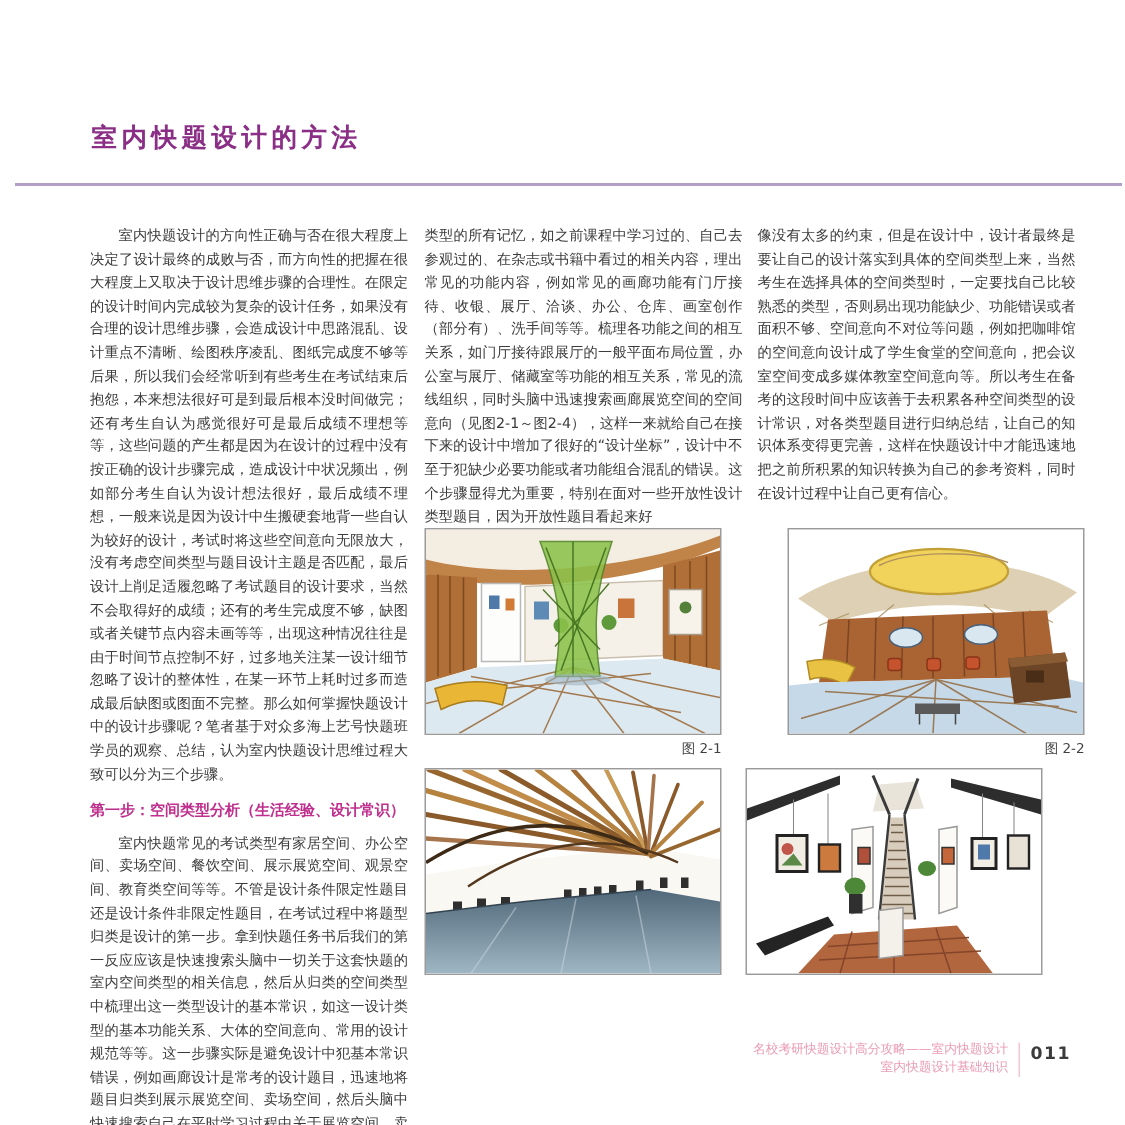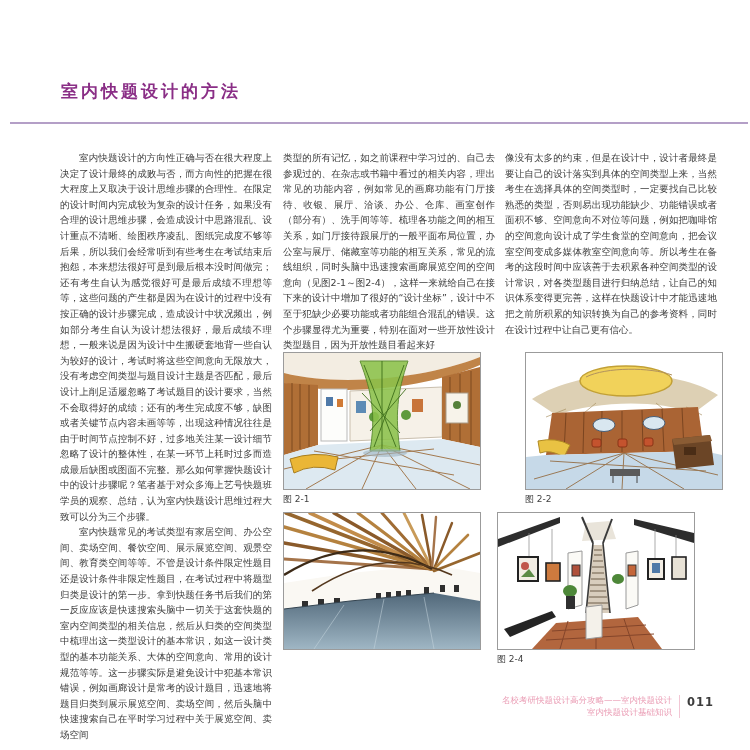--- a/index.html
+++ b/index.html
@@ -12,39 +12,40 @@
   .header-rule { position:absolute; left:10px; top:122px; width:738px; height:2px; background:#b49fc7; }
   .col { position:absolute; top:150px; width:212px; font-size:9.5px; line-height:15.6px;
          color:#3b3b3b; text-align:justify; }
   .col1 { left:60px; } .col2 { left:283px; } .col3 { left:505px; }
   .sec-heading { font-size:10px; font-weight:bold; color:#bf2f8e; margin-bottom:5px; letter-spacing:0.5px; }
   .step-heading { font-size:10px; font-weight:bold; color:#bf2f8e; margin-top:9px; margin-bottom:6px; }
   p.ind { text-indent:2em; }
   .fig { position:absolute; width:198px; }
   .fig .frame { border:1px solid #9b9b9b; background:#fff; width:198px; height:138px; overflow:hidden; }
   .fig svg { display:block; width:196px; height:136px; }
-  .fig figcaption { font-size:9px; color:#3f3f3f; margin-top:3px; }
+  .fig figcaption { text-align:right; font-size:9px; color:#3f3f3f; margin-top:3px; }
   .footer { position:absolute; top:695px; right:36px; display:flex; align-items:flex-start; gap:7px; }
   .footer-lines { text-align:right; font-size:8.5px; line-height:11.5px; color:#ea9cb4; }
   .footer-divider { width:1px; height:23px; background:#f2c6d4; }
   .footer-page { font-size:11.5px; font-weight:bold; color:#3c3c3c; letter-spacing:1px; }
 </style>
 </head>
 <body>
 
 <div class="page">
 
   <header class="chapter">
     <div class="chapter-title">室内快题设计的方法</div>
   </header>
 
   <div class="header-rule"></div>
 
   <div class="col col1">
     <p class="ind">室内快题设计的方向性正确与否在很大程度上决定了设计最终的成败与否，而方向性的把握在很大程度上又取决于设计思维步骤的合理性。在限定的设计时间内完成较为复杂的设计任务，如果没有合理的设计思维步骤，会造成设计中思路混乱、设计重点不清晰、绘图秩序凌乱、图纸完成度不够等后果，所以我们会经常听到有些考生在考试结束后抱怨，本来想法很好可是到最后根本没时间做完；还有考生自认为感觉很好可是最后成绩不理想等等，这些问题的产生都是因为在设计的过程中没有按正确的设计步骤完成，造成设计中状况频出，例如部分考生自认为设计想法很好，最后成绩不理想，一般来说是因为设计中生搬硬套地背一些自认为较好的设计，考试时将这些空间意向无限放大，没有考虑空间类型与题目设计主题是否匹配，最后设计上削足适履忽略了考试题目的设计要求，当然不会取得好的成绩；还有的考生完成度不够，缺图或者关键节点内容未画等等，出现这种情况往往是由于时间节点控制不好，过多地关注某一设计细节忽略了设计的整体性，在某一环节上耗时过多而造成最后缺图或图面不完整。那么如何掌握快题设计中的设计步骤呢？笔者基于对众多海上艺号快题班学员的观察、总结，认为室内快题设计思维过程大致可以分为三个步骤。</p>
+    <h4 class="step-heading">第一步：空间类型分析（生活经验、设计常识）</h4>
     <p class="ind">室内快题常见的考试类型有家居空间、办公空间、卖场空间、餐饮空间、展示展览空间、观景空间、教育类空间等等。不管是设计条件限定性题目还是设计条件非限定性题目，在考试过程中将题型归类是设计的第一步。拿到快题任务书后我们的第一反应应该是快速搜索头脑中一切关于这套快题的室内空间类型的相关信息，然后从归类的空间类型中梳理出这一类型设计的基本常识，如这一设计类型的基本功能关系、大体的空间意向、常用的设计规范等等。这一步骤实际是避免设计中犯基本常识错误，例如画廊设计是常考的设计题目，迅速地将题目归类到展示展览空间、卖场空间，然后头脑中快速搜索自己在平时学习过程中关于展览空间、卖场空间</p>
   </div>
 
   <div class="col col2">
     <p>类型的所有记忆，如之前课程中学习过的、自己去参观过的、在杂志或书籍中看过的相关内容，理出常见的功能内容，例如常见的画廊功能有门厅接待、收银、展厅、洽谈、办公、仓库、画室创作（部分有）、洗手间等等。梳理各功能之间的相互关系，如门厅接待跟展厅的一般平面布局位置，办公室与展厅、储藏室等功能的相互关系，常见的流线组织，同时头脑中迅速搜索画廊展览空间的空间意向（见图2-1～图2-4），这样一来就给自己在接下来的设计中增加了很好的“设计坐标”，设计中不至于犯缺少必要功能或者功能组合混乱的错误。这个步骤显得尤为重要，特别在面对一些开放性设计类型题目，因为开放性题目看起来好</p>
   </div>
 
   <div class="col col3">
     <p>像没有太多的约束，但是在设计中，设计者最终是要让自己的设计落实到具体的空间类型上来，当然考生在选择具体的空间类型时，一定要找自己比较熟悉的类型，否则易出现功能缺少、功能错误或者面积不够、空间意向不对位等问题，例如把咖啡馆的空间意向设计成了学生食堂的空间意向，把会议室空间变成多媒体教室空间意向等。所以考生在备考的这段时间中应该善于去积累各种空间类型的设计常识，对各类型题目进行归纳总结，让自己的知识体系变得更完善，这样在快题设计中才能迅速地把之前所积累的知识转换为自己的参考资料，同时在设计过程中让自己更有信心。</p>
   </div>
@@ -257,21 +258,20 @@
           <line x1="54" y1="118" x2="148" y2="112"></line>
             <line x1="48" y1="127" x2="156" y2="121"></line>
           <line x1="98" y1="105" x2="98" y2="136"></line>
             <line x1="70" y1="108" x2="62" y2="136"></line>
           <line x1="126" y1="106" x2="136" y2="136"></line>
         </g>
         <polygon points="88,94 104,92 104,124 88,126" fill="#f4f1ea" stroke="#9a9a9a"></polygon>
         <polygon points="6,116 54,98 58,104 12,124" fill="#242424"></polygon>
       </svg>
     </div>
-    <figcaption>图 2-4</figcaption>
   </figure>
 
   <footer class="footer">
     <div class="footer-lines">
       <div>名校考研快题设计高分攻略——室内快题设计</div>
       <div>室内快题设计基础知识</div>
     </div>
     <div class="footer-divider"></div>
     <div class="footer-page">011</div>
   </footer>

